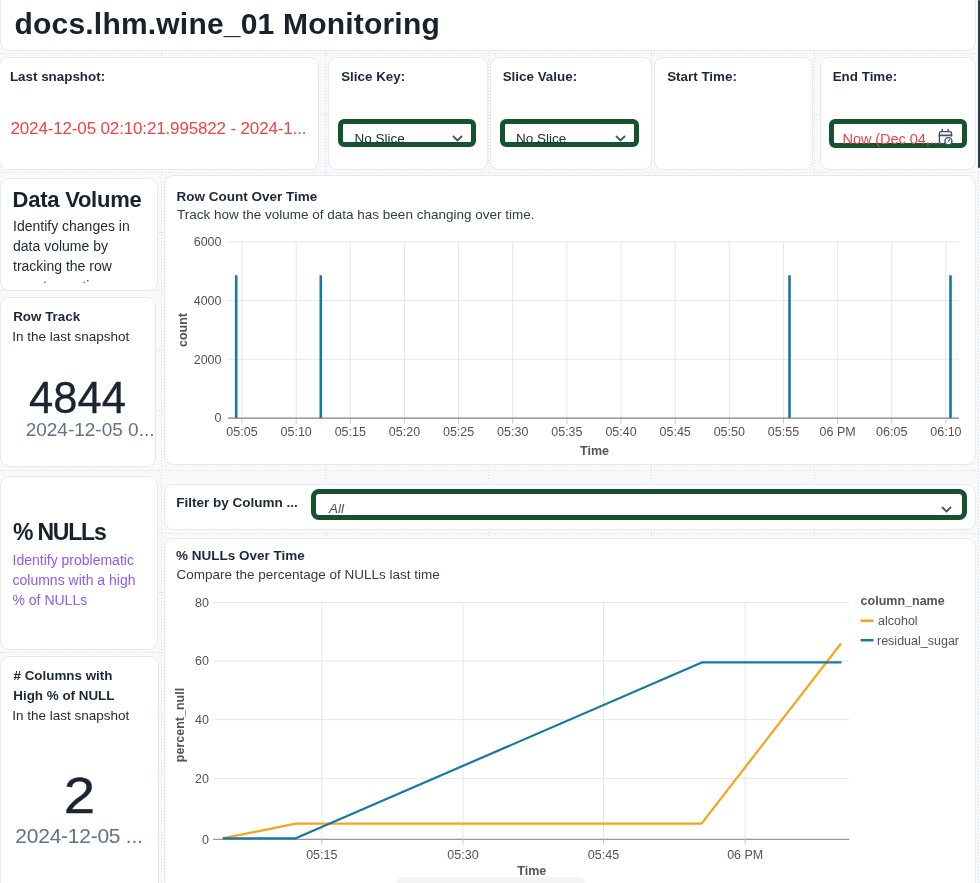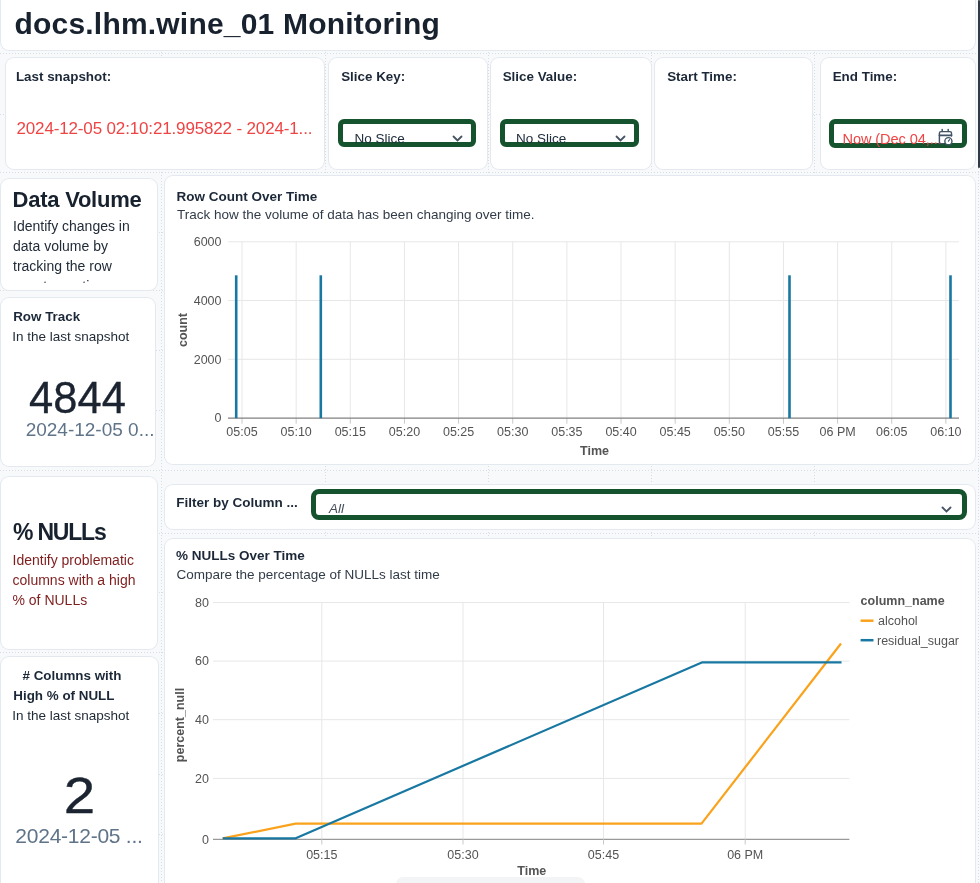--- a/index.html
+++ b/index.html
@@ -35,21 +35,21 @@
 <div class="vd" style="left:324.5px;top:52px;height:831px"></div>
 <div class="vd" style="left:487.5px;top:52px;height:831px"></div>
 <div class="vd" style="left:651px;top:52px;height:831px"></div>
 <div class="vd" style="left:814px;top:52px;height:831px"></div>
 <div class="vd" style="left:977.8px;top:168px;height:715px"></div>
 
 <div class="card" style="left:0.5px;top:-10px;width:974.5px;height:59.5px"></div>
 
 <div class="abs" style="left:14.5px;top:8.6px;font-size:30px;font-weight:700;letter-spacing:0.2px;color:#18222e">docs.lhm.wine_01 Monitoring</div>
 
-<div class="card" style="left:6px;top:57.5px;width:318px;height:111px">
+<div class="card" style="left:0;top:57.5px;width:318px;height:111px">
   <div class="abs lbl" style="left:9.9px;top:12.6px">Last snapshot:</div>
   <div class="abs mut" style="left:10.5px;top:62.3px;font-size:17px;letter-spacing:-0.15px">2024-12-05 02:10:21.995822 - 2024-1...</div>
 </div>
 <div class="card" style="left:329px;top:57.5px;width:158px;height:111px">
   <div class="abs lbl" style="left:12.2px;top:12.6px">Slice Key:</div>
   <div class="sel" style="left:9px;top:61px;width:137.5px;height:28.6px">
     <div class="abs" style="left:11.5px;top:8px;font-size:13.5px;color:#202e3e">No Slice</div>
     <svg style="position:absolute;right:8px;top:11.8px" width="11" height="8" viewBox="0 0 11 8">
           <path d="M1.5 1.5 L5.5 5.5 L9.5 1.5" fill="none" stroke="#465362" stroke-width="1.8" stroke-linecap="round"></path>
         </svg>
@@ -89,24 +89,24 @@
   <div style="position:absolute;left:12px;top:37px;font-size:14px;line-height:20px;color:#222c38;height:66.5px;overflow:hidden;width:140px">Identify changes in<br>data volume by<br>tracking the row<br>count over time.</div>
 </div>
 <div class="card" style="left:0.5px;top:297.5px;width:154px;height:168.5px;overflow:hidden">
   <div class="abs lbl" style="left:12.7px;top:12.5px">Row Track</div>
   <div class="abs" style="left:11.8px;top:32.2px;font-size:13.5px;color:#222c38">In the last snapshot</div>
   <div class="abs" style="left:0;width:100%;text-align:center;top:79.4px;font-size:43.5px;color:#1b2430;-webkit-text-stroke:0.35px #1b2430">4844</div>
   <div class="abs" style="left:0;width:100%;text-align:right;top:122px;font-size:19px;color:#5f7389">2024-12-05 0...</div>
 </div>
 <div class="card" style="left:0.5px;top:476.5px;width:156px;height:172.5px;overflow:hidden">
   <div class="abs" style="left:12.5px;top:44.8px;font-size:23px;font-weight:700;letter-spacing:-1.2px;color:#18222e">% NULLs</div>
-  <div style="position:absolute;left:12px;top:73.2px;font-size:14px;line-height:20px;color:#7f1d1d">Identify problematic<br>columns with a high<br>% of NULLs</div>
+  <div style="position:absolute;left:12px;top:73.2px;font-size:14px;line-height:20px;color:#8b5cf6">Identify problematic<br>columns with a high<br>% of NULLs</div>
 </div>
 <div class="card" style="left:0.5px;top:656.5px;width:157px;height:235px;overflow:hidden">
-  <div class="abs lbl" style="left:22px;top:12.3px"># Columns with</div>
+  <div class="abs lbl" style="left:13px;top:12.3px"># Columns with</div>
   <div class="abs lbl" style="left:12.8px;top:32.8px">High % of NULL</div>
   <div class="abs" style="left:11.8px;top:52.9px;font-size:13.5px;color:#222c38">In the last snapshot</div>
   <div class="abs" style="left:0;width:100%;text-align:center;top:114.6px;font-size:50px;color:#1b2430;transform:scaleX(1.13);-webkit-text-stroke:0.35px #1b2430">2</div>
   <div class="abs" style="left:0;width:100%;text-align:center;top:168.7px;font-size:21px;letter-spacing:-0.25px;color:#5f7389">2024-12-05 ...</div>
 </div>
 
 <div class="card" style="left:164.5px;top:176px;width:810.5px;height:287.5px">
   <div class="hdr1" style="left:12.1px;top:13.9px">Row Count Over Time</div>
   <div class="hdr2" style="left:12.5px;top:32.2px">Track how the volume of data has been changing over time.</div>
   <svg width="812" height="287" viewBox="0 0 812 287" style="position:absolute;left:0;top:0">

